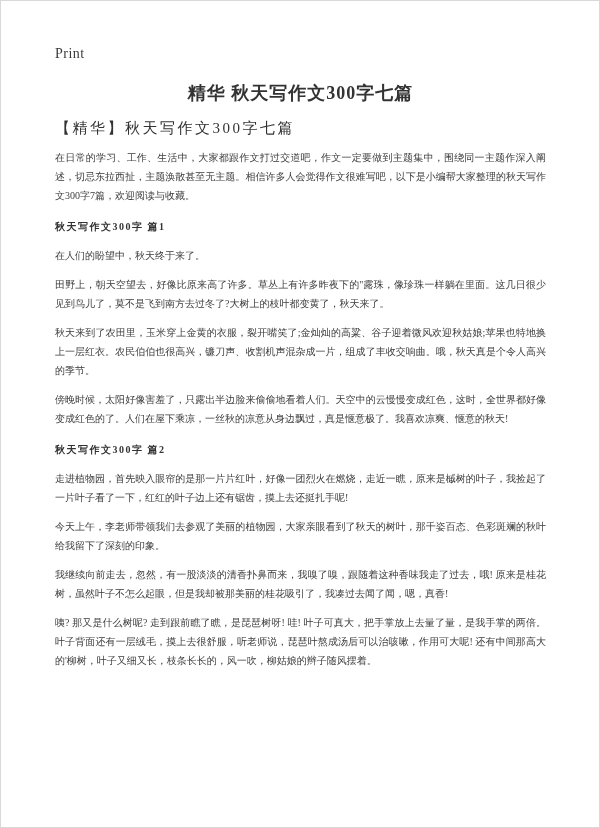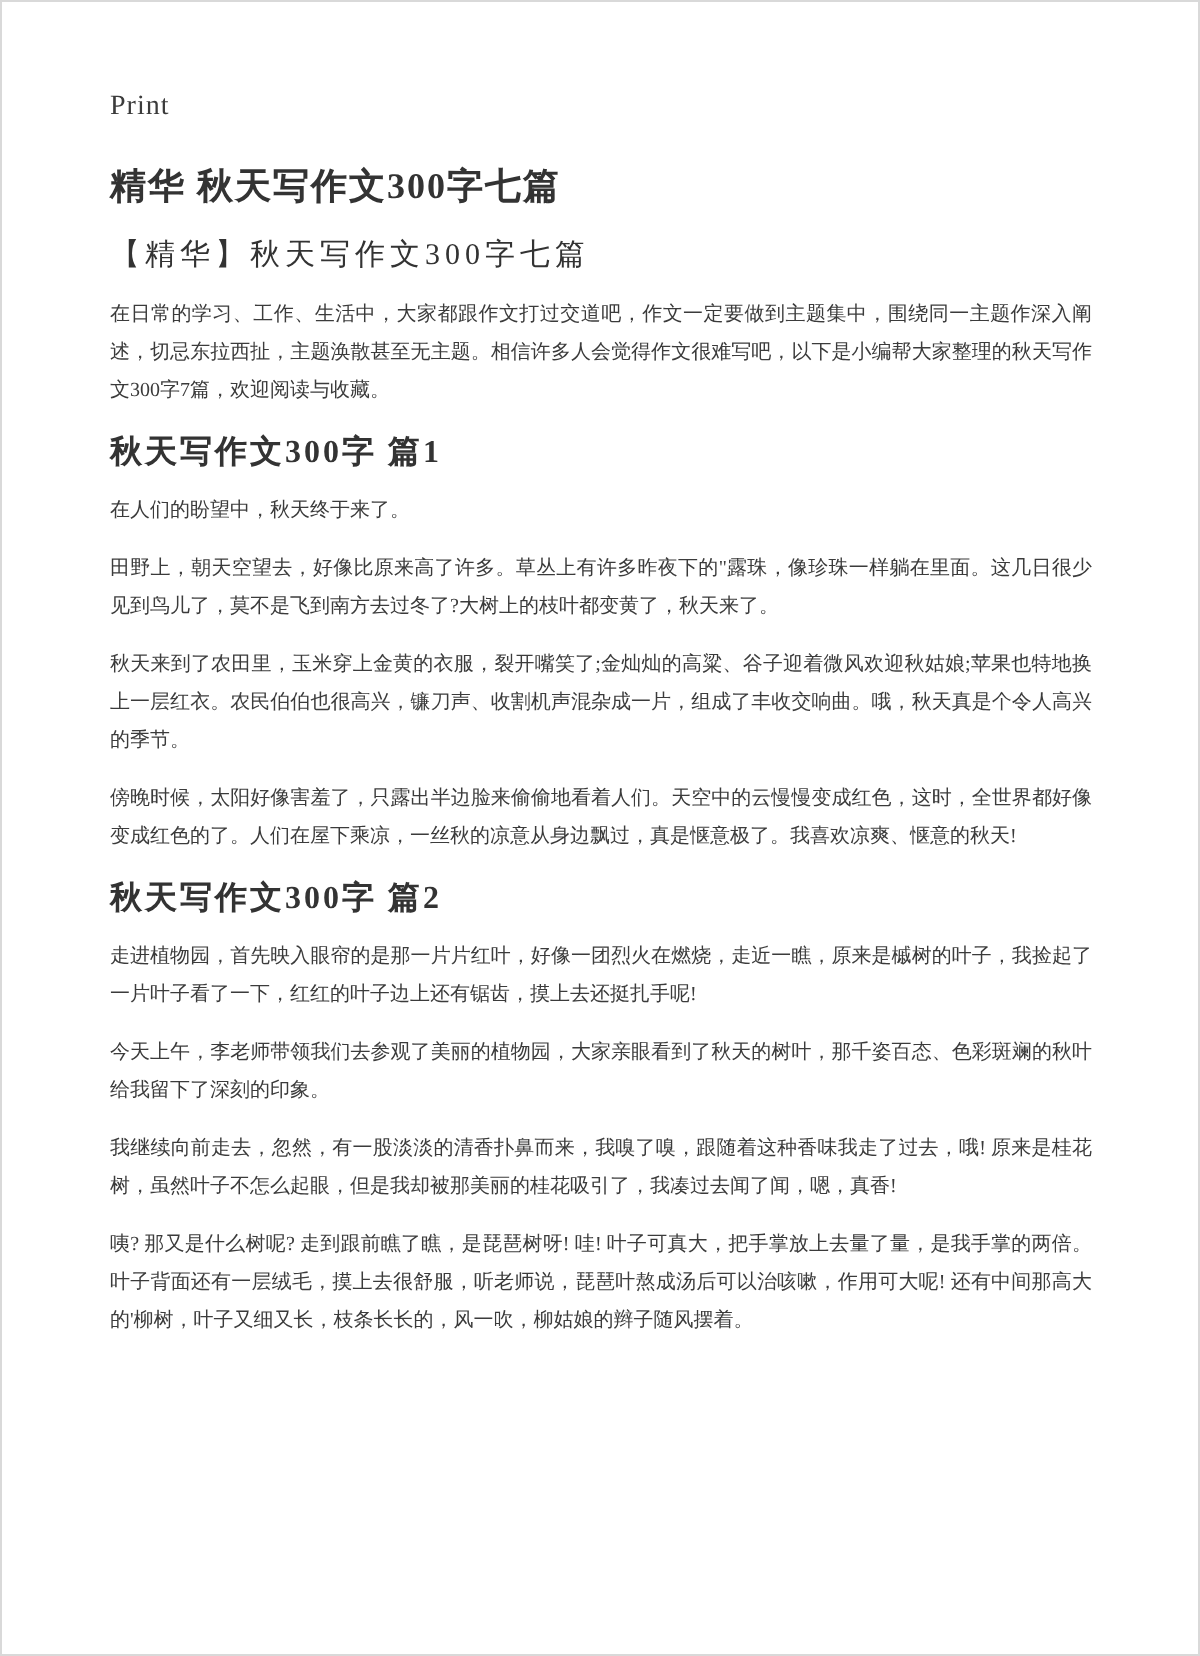--- a/index.html
+++ b/index.html
@@ -25,20 +25,21 @@
   .print-link {
     font-size: 14px;
     line-height: 16px;
     color: #3b3b3b;
     letter-spacing: 0.5px;
     cursor: pointer;
     display: inline-block;
   }
   .doc-title {
     margin: 21px 0 0 0;
+    text-align: center;
     font-size: 18px;
     line-height: 21px;
     font-weight: bold;
     color: #333333;
     letter-spacing: 1px;
   }
   .doc-subtitle {
     margin: 15px 0 0 0;
     font-size: 15px;
     line-height: 19px;
@@ -49,21 +50,21 @@
   .body-paragraph {
     margin: 10px 0 0 0;
     font-size: 10px;
     line-height: 19px;
     text-align: justify;
     text-justify: inter-ideograph;
     color: #3b3b3b;
   }
   .section-heading {
     margin: 12px 0 0 0;
-    font-size: 16px;
+    font-size: 10px;
     line-height: 19px;
     font-weight: bold;
     color: #333333;
     letter-spacing: 1.5px;
   }
 </style>
 </head>
 <body>
 
 <div class="page">

